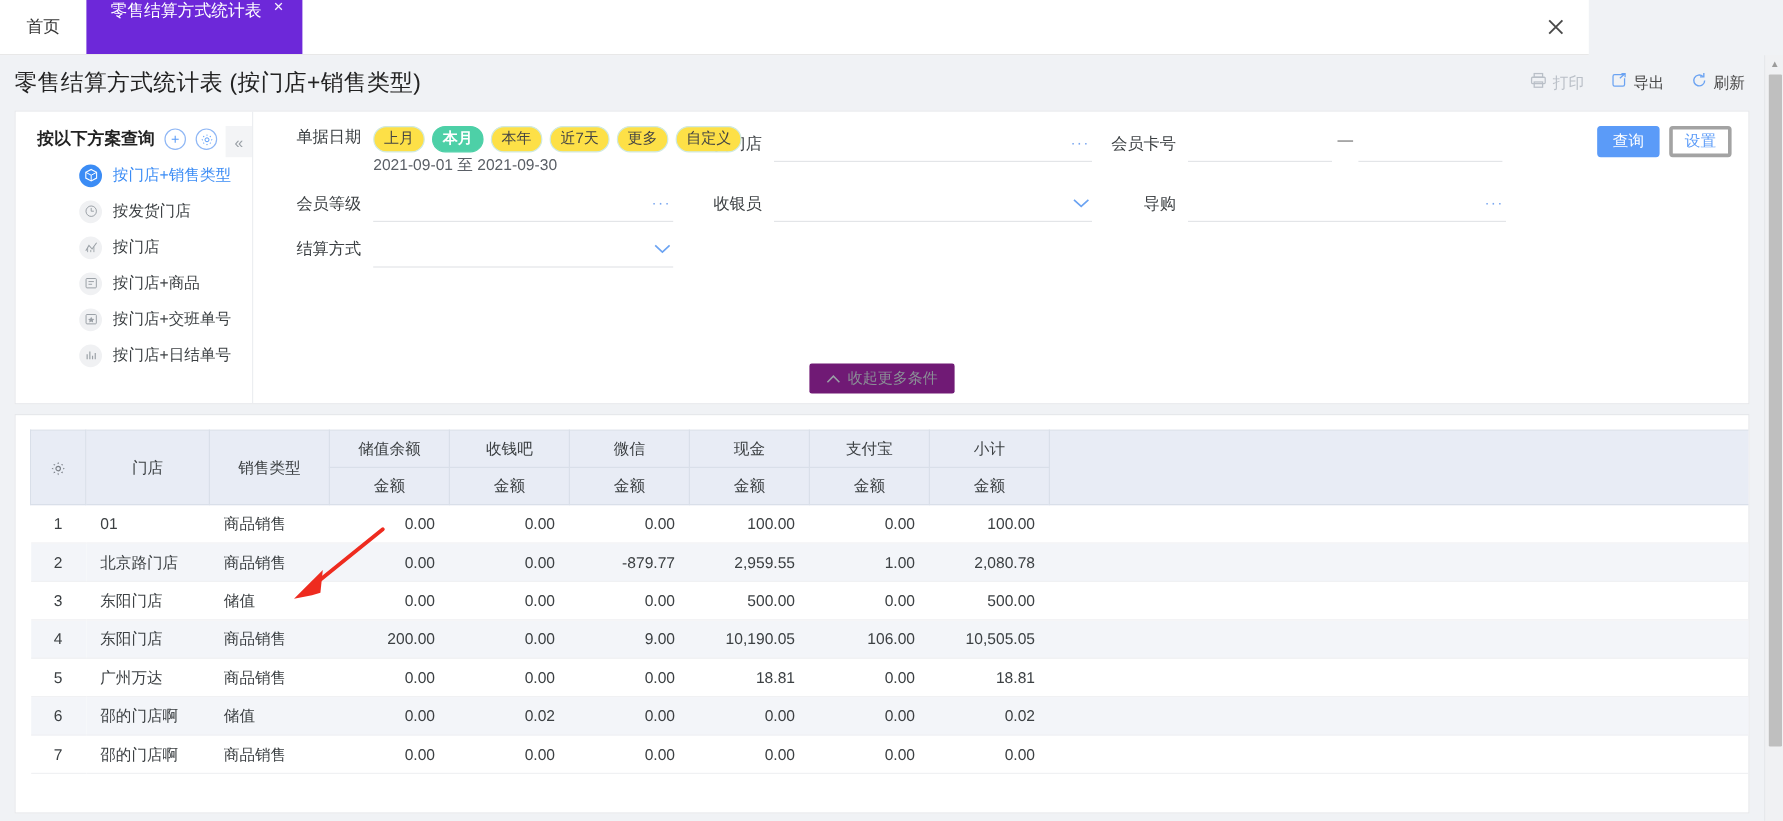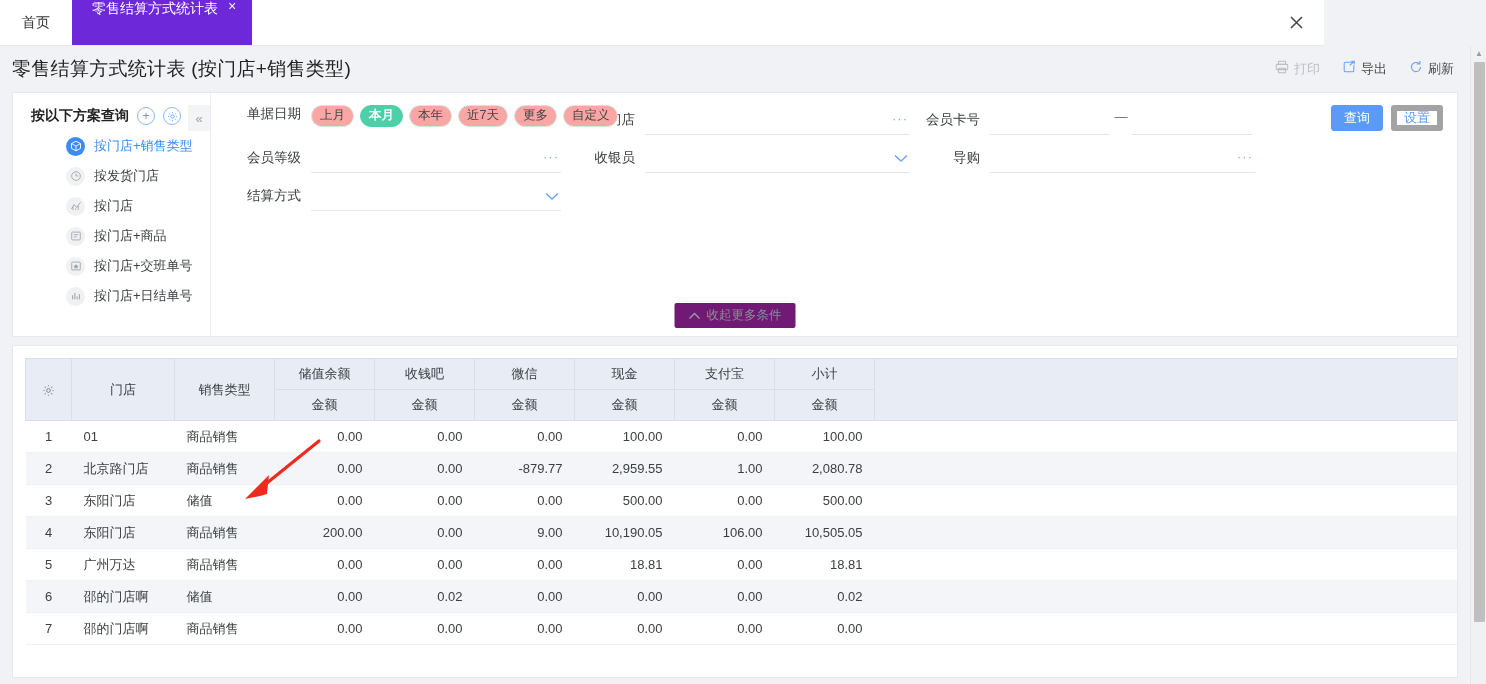--- a/index.html
+++ b/index.html
@@ -163,21 +163,21 @@
     position: absolute; right: 2px; top: 6px;
     color: #6ba3f2; cursor: pointer;
   }
   .date-chips { display: flex; align-items: center; gap: 6px; padding-top: 2px; }
   .chip {
     font-size: 12.5px; color: #444;
     border: 1px solid #cfe9e0;
     border-radius: 11px;
     padding: 1px 8px 2px;
     cursor: pointer;
-    background: #fca5a5;
+    background: #fde047;
     white-space: nowrap;
   }
   .chip.on { background: #4dd0a7; border-color: #4dd0a7; color: #fff; font-weight: bold; }
   .date-text {
     font-size: 13px; color: #5a5f66; margin-top: 2px;
     white-space: nowrap;
   }
   .dash-sep {
     width: 22px; text-align: center; color: #666; padding-top: 4px; font-size: 13px;
   }
@@ -187,21 +187,21 @@
     position: absolute; right: 14px; top: 12px;
     display: flex; gap: 8px;
   }
   .btn {
     width: 52px; height: 26px;
     font-size: 13px;
     display: flex; align-items: center; justify-content: center;
     border-radius: 3px; cursor: pointer;
   }
   .btn-primary { background: #5b9bf8; color: #fff; border: 1px solid #5b9bf8; }
-  .btn-ghost { background: #fff; color: #5b9bf8; border: 6px solid #a3a3a3; }
+  .btn-ghost { background: #fff; color: #5b9bf8; border: 3px solid #a3a3a3; }
 
   .collapse-more {
     position: absolute; left: 50%; transform: translateX(-50%);
     bottom: 8px;
     background: #701a75;
     color: #8a8f96;
     font-size: 12.5px;
     padding: 4px 14px;
     border-radius: 2px;
     cursor: pointer;
@@ -421,20 +421,21 @@
           <div class="f-label" style="width:62px;padding-top:2px;">单据日期</div>
           <div class="f-control" style="width:250px;">
             <div class="date-chips">
               <span class="chip">上月</span>
               <span class="chip on">本月</span>
               <span class="chip">本年</span>
               <span class="chip">近7天</span>
               <span class="chip">更多</span>
               <span class="chip">自定义</span>
             </div>
+            <div class="date-text">2021-09-01 至 2021-09-30</div>
           </div>
         </div>
 
         <div class="field" style="width:345px;margin-top:2px;">
           <div class="f-label" style="width:66px;">发货门店</div>
           <div class="f-control" style="width:265px;">
             <div class="underline">
               <span class="suffix">···</span>
             </div>
           </div>

